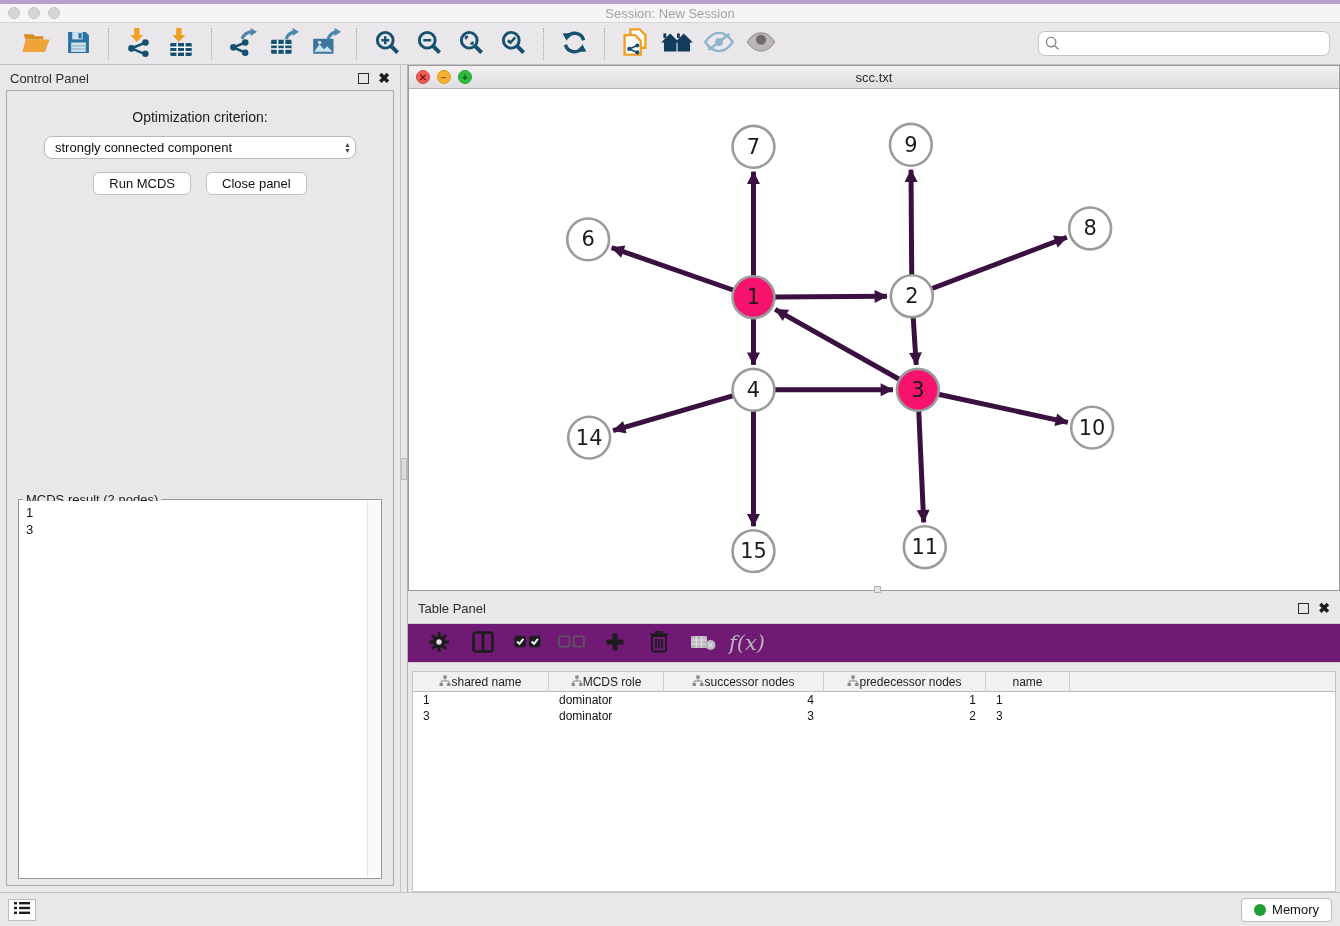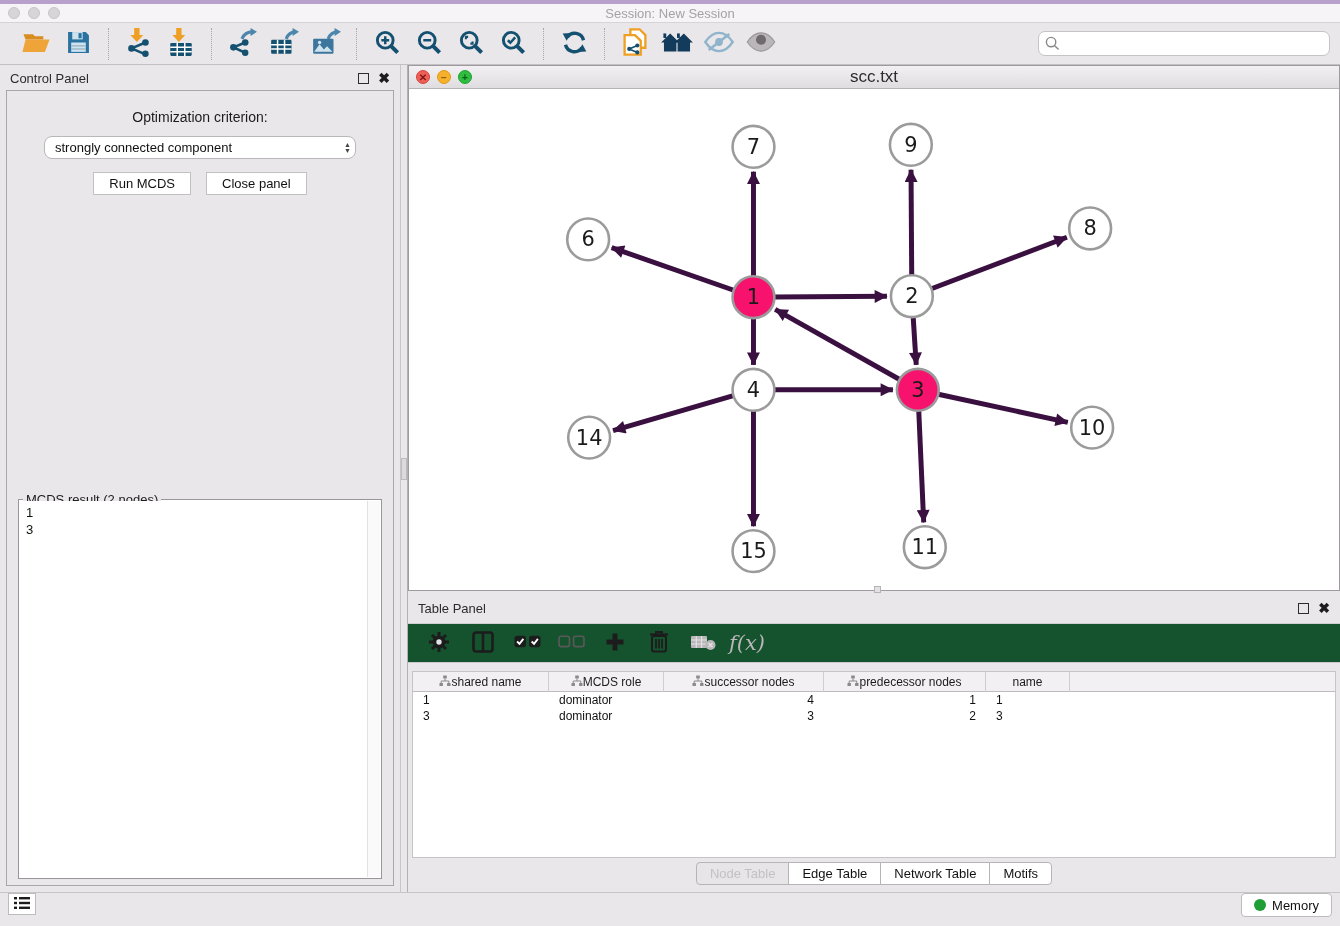--- a/index.html
+++ b/index.html
@@ -42,21 +42,21 @@
 
   .cp-content { flex:1; margin:-1px 6px 6px 6px; border:1px solid #a9a7a9; background:#e9e7e9;
     display:flex; flex-direction:column; align-items:center; padding-top:18px; }
   .opt-label { font-size:14px; color:#1c1c1c; margin-bottom:11px; }
   .criterion-select { width:312px; height:23px; background:#fff; border:1px solid #b9b7b9;
     border-radius:8px; display:flex; align-items:center; padding:0 4px 0 10px;
     font-size:13px; color:#111; cursor:pointer; }
   .spinner { margin-left:auto; display:flex; flex-direction:column; align-items:center;
     font-size:7px; line-height:6px; color:#444; }
   .btn-row { display:flex; gap:15px; margin-top:13px; }
-  .push-btn { background:#fff; border:1px solid #c2c0c2; border-radius:0; padding:3px 15px;
+  .push-btn { background:#fff; border:1px solid #c2c0c2; border-radius:6px; padding:3px 15px;
     font-size:13px; color:#111; cursor:pointer; font-family:"Liberation Sans",sans-serif; }
 
   .result-fieldset { margin-top:auto; width:364px; height:380px; border:1px solid #989698;
     background:#fff; position:relative; margin-bottom:6px; }
   .result-legend { position:absolute; top:-8px; left:4px; background:#e9e7e9; padding:0 3px;
     font-size:13px; color:#1c1c1c; }
   .result-list { position:absolute; inset:1px 14px 1px 1px; background:#fff; font-size:13px;
     color:#111; padding:3px 6px; line-height:17px; overflow:hidden; }
   .result-scroll { position:absolute; top:1px; bottom:1px; right:1px; width:13px;
     background:#fafafa; border-left:1px solid #e2e2e2; }
@@ -64,54 +64,54 @@
   .splitter { width:8px; background:#e9e7e9; border-left:1px solid #c8c6c8; border-right:1px solid #b2b0b2;
     display:flex; align-items:center; justify-content:center; cursor:col-resize; }
   .splitter .grip { width:6px; height:22px; background:#dcdadc; border:1px solid #bdbbbd; margin-top:-20px; }
 
   .right-col { flex:1; display:flex; flex-direction:column; }
 
   
   .net-frame { height:526px; border:1px solid #9d9b9d; background:#fff; display:flex; flex-direction:column; position:relative; }
   .net-titlebar { height:23px; background:linear-gradient(#f2f0f2,#dfdddf); border-bottom:1px solid #b5b3b5;
     display:flex; align-items:center; justify-content:center; position:relative; }
-  .net-title { font-size:17px; color:#2c2c2c; }
+  .net-title { font-size:13px; color:#2c2c2c; }
   .traffic { position:absolute; left:7px; top:4px; display:flex; gap:7px; }
   .light { width:14px; height:14px; border-radius:50%; display:flex; align-items:center; justify-content:center;
     font-size:10px; font-weight:bold; cursor:pointer; }
   .light.red { background:#ee5f58; border:1px solid #d8453e; color:#7e1510; }
   .light.yellow { background:#f5b02d; border:1px solid #e09a18; color:#8a5a05; }
   .light.green { background:#2fbd40; border:1px solid #22a332; color:#0c5b17; }
   .net-canvas { flex:1; background:#fff; display:flex; align-items:center; justify-content:center; overflow:hidden; }
   .net-grip { position:absolute; bottom:-3px; left:50%; width:7px; height:7px; background:#e3e1e3;
     border:1px solid #b5b3b5; cursor:row-resize; }
 
   .panel-gap { height:4px; }
 
   
   .table-panel { flex:1; background:#e9e7e9; display:flex; flex-direction:column; }
-  .tp-toolbar { height:40px; margin:2px 0 0 0; background:#14532d; border-top:1px solid #d0ced0;
+  .tp-toolbar { height:40px; margin:2px 0 0 0; background:#701a75; border-top:1px solid #d0ced0;
     border-bottom:1px solid #cccacc; display:flex; align-items:center; gap:10px; padding:0 14px; }
   .tp-btn { width:34px; height:32px; background:transparent; border:none; display:flex;
     align-items:center; justify-content:center; cursor:pointer; }
   .tp-btn.disabled { cursor:default; }
   .fx-label { font-family:"DejaVu Serif", serif; font-style:italic; font-size:21px; color:#b9b7b9; }
 
   .tbl-wrap { flex:1; margin:8px 4px 0 4px; background:#fff; border:1px solid #c6c4c6; overflow:hidden; }
   .tbl-header { display:flex; background:#f2f0f2; border-bottom:1px solid #bdbbbd; height:20px; }
   .th-cell { display:flex; align-items:center; justify-content:center; font-size:12px;
     color:#1c1c1c; border-right:1px solid #cfcdcf; height:20px; cursor:pointer; }
   .tbl-row { display:flex; height:16px; background:#fff; }
   .td-cell { font-size:12px; color:#111; padding:0 10px; height:16px; line-height:16px; cursor:text; }
 
   .tp-tabs-row { height:34px; display:flex; align-items:flex-start; justify-content:center; padding-top:4px; }
 
   
   .statusbar { height:34px; border-top:1px solid #c6c4c6; background:#e9e7e9;
-    display:flex; padding:0 8px; }
+    display:flex; align-items:center; padding:0 8px; }
   .status-left-btn { width:28px; height:22px; background:#fff; border:1px solid #bdbbbd;
     display:flex; align-items:center; justify-content:center; cursor:pointer; }
   .memory-btn { margin-left:auto; height:24px; background:#fff; border:1px solid #bdbbbd; border-radius:4px;
     display:flex; align-items:center; gap:6px; padding:0 12px; font-size:13px; color:#111; cursor:pointer; }
   .mem-dot { width:12px; height:12px; border-radius:50%; background:#1e9e34; }
 </style>
 </head>
 <body>
 
 <div class="top-strip"></div>
@@ -544,28 +544,20 @@
             </div>
             <div class="tbl-row">
               <div class="td-cell" style="width: 136px; text-align: left;">3</div>
               <div class="td-cell" style="width: 115px; text-align: left;">dominator</div>
               <div class="td-cell" style="width: 160px; text-align: right;">3</div>
               <div class="td-cell" style="width: 162px; text-align: right;">2</div>
               <div class="td-cell" style="width: 84px; text-align: left;">3</div>
             </div>
           </div>
       </div>
-      <div class="tp-tabs-row">
-        <span style="display:flex" id="tp-tabs">
-            <span class="tab active">Node Table</span>
-            <span class="tab">Edge Table</span>
-            <span class="tab">Network Table</span>
-            <span class="tab">Motifs</span>
-          </span>
-      </div>
     </div>
   </div>
 </div>
 
 <div class="statusbar">
   <button class="status-left-btn">
     <span><svg width="16" height="14" viewBox="0 0 16 14">
           <g fill="#1c1c1c">
             <rect x="0" y="1" width="3" height="2.4"></rect>
             <rect x="5" y="1" width="11" height="2.4"></rect>

